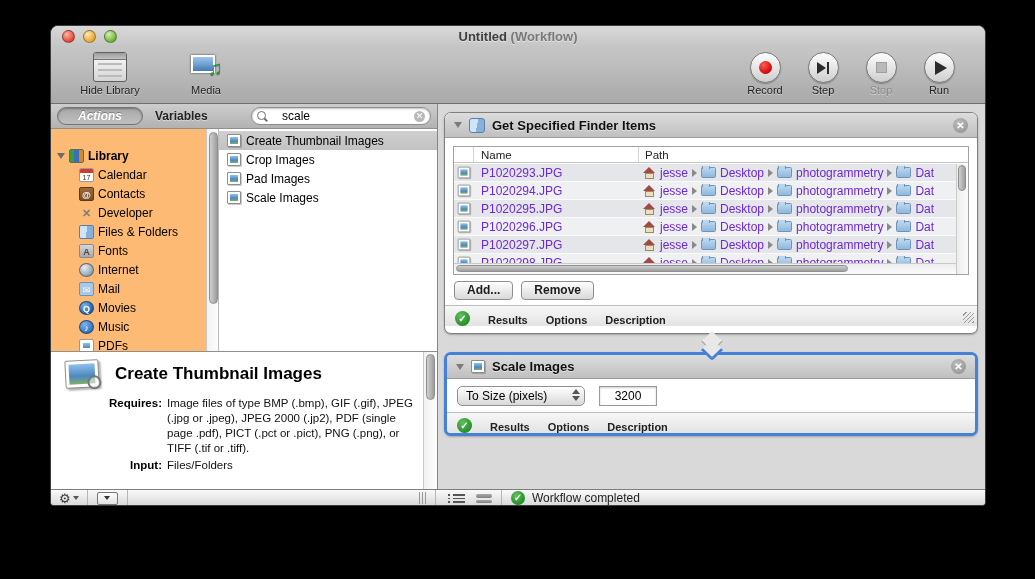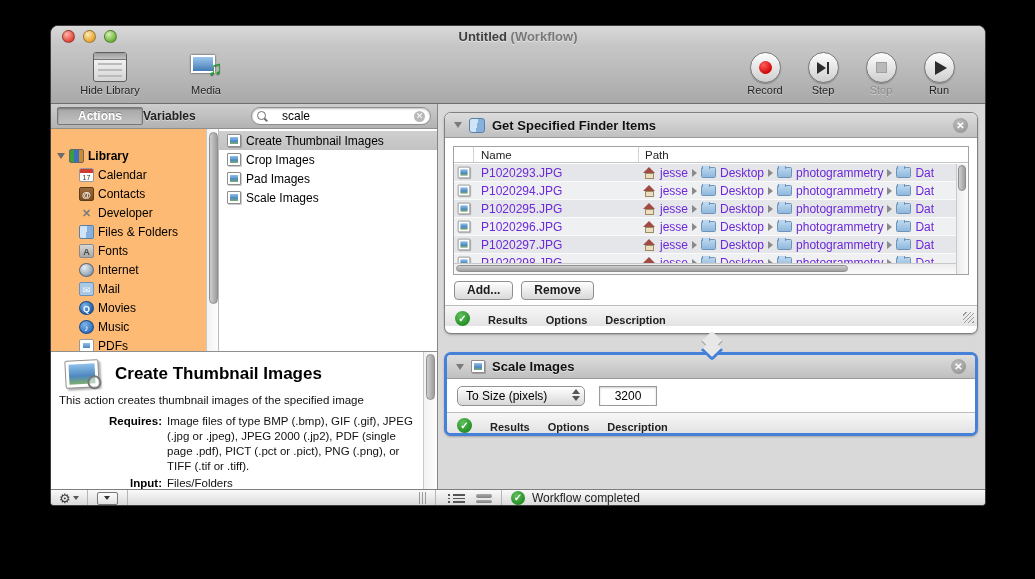--- a/index.html
+++ b/index.html
@@ -65,26 +65,26 @@
              border-top:7px solid transparent; border-bottom:7px solid transparent; margin-left:3px; }
 
   
   .content { position:relative; height:385px; display:flex; }
   .left-pane { width:387px; display:flex; flex-direction:column;
                border-right:1px solid #858585; background:#fff; }
 
   .filter-bar { height:25px; background:linear-gradient(#cdcdcd,#b2b2b2);
                 border-bottom:1px solid #8f8f8f; display:flex; align-items:center;
                 padding:0 6px; flex:none; }
-  .seg-capsule { width:86px; height:18px; border-radius:2px; border:1px solid #767676;
+  .seg-capsule { width:86px; height:18px; border-radius:9px; border:1px solid #767676;
                  background:linear-gradient(#a7a7a7,#c0c0c0);
                  box-shadow:inset 0 1px 2px rgba(0,0,0,.3);
                  color:#fff; font-size:12px; font-weight:bold; text-align:center;
-                 line-height:17px; text-shadow:0 -1px 0 rgba(0,0,0,.3); }
-  .variables-lbl { font-size:12px; font-weight:bold; color:#222; 
+                 line-height:17px; text-shadow:0 -1px 0 rgba(0,0,0,.3);font-style:italic; }
+  .variables-lbl { font-size:12px; font-weight:bold; color:#222; margin-left:12px;
                    text-shadow:0 1px 0 rgba(255,255,255,.4); }
   .searchbox { margin-left:auto; width:180px; height:18px; border-radius:10px;
                background:#fff; border:1px solid #8e8e8e; display:flex; align-items:center;
                padding:0 5px; gap:14px; box-shadow:inset 0 1px 2px rgba(0,0,0,.25); }
   .mag { position:relative; width:11px; height:11px; flex:none; }
   .mag::before { content:""; position:absolute; left:0; top:0; width:7px; height:7px;
                  border:1.5px solid #6e6e6e; border-radius:50%; }
   .mag::after { content:""; position:absolute; left:7px; top:8px; width:4px; height:1.6px;
                 background:#6e6e6e; transform:rotate(45deg); }
   .search-text { font-size:12px; color:#000; flex:1; }
@@ -455,21 +455,20 @@
 
           </div>
         </div>
 
         <div class="desc-panel">
           <div class="desc-inner">
             <div class="desc-head">
               <div class="desc-icon"></div>
               <div class="desc-title">Create Thumbnail Images</div>
             </div>
-            <div class="desc-sum">This action creates thumbnail images of the specified image</div>
             <div class="spec">
               <div class="spec-row">
                 <div class="spec-label">Requires:</div>
                 <div class="spec-val">Image files of type BMP (.bmp), GIF (.gif), JPEG (.jpg or .jpeg), JPEG 2000 (.jp2), PDF (single page .pdf), PICT (.pct or .pict), PNG (.png), or TIFF (.tif or .tiff).</div>
               </div>
               <div class="spec-row">
                 <div class="spec-label">Input:</div>
                 <div class="spec-val">Files/Folders</div>
               </div>
             </div>

